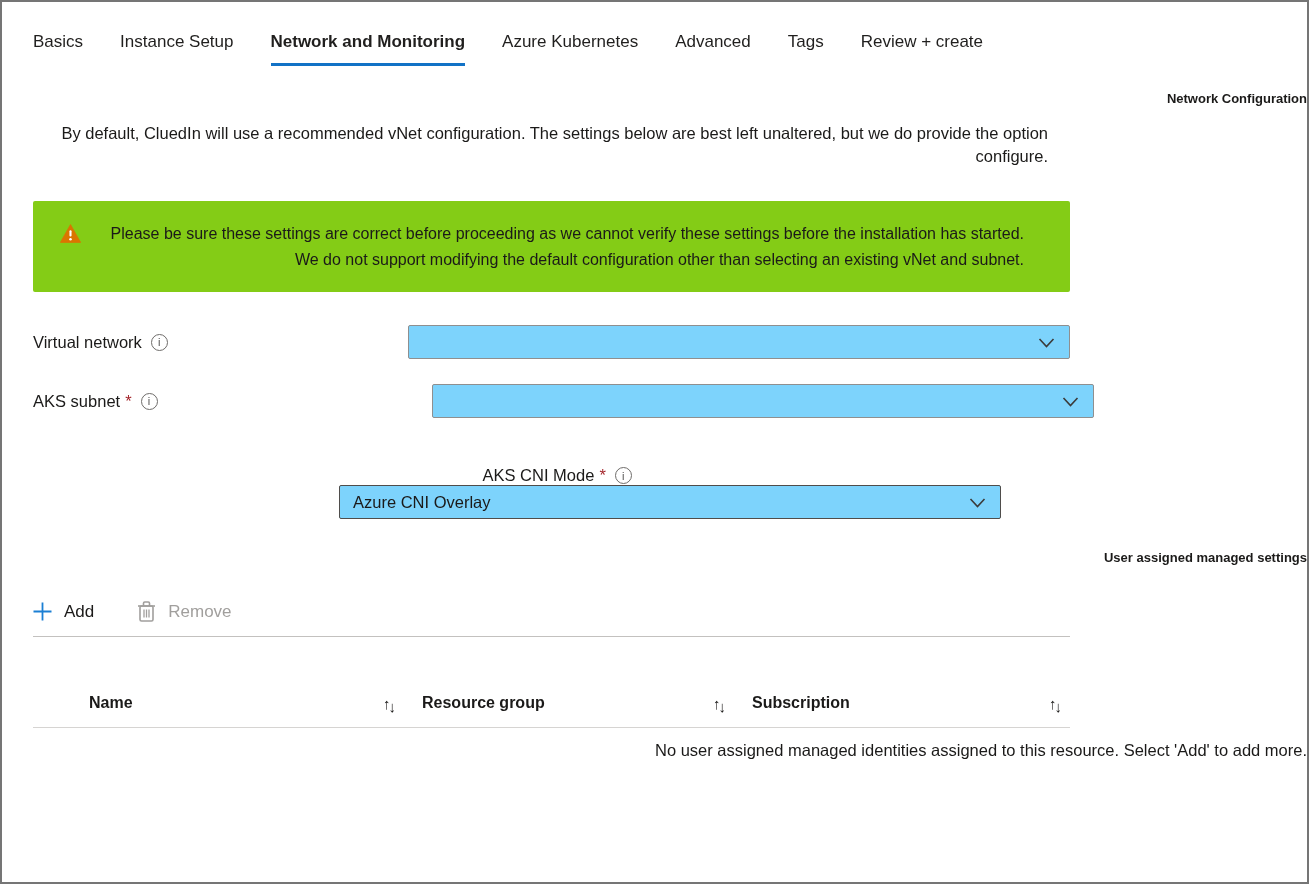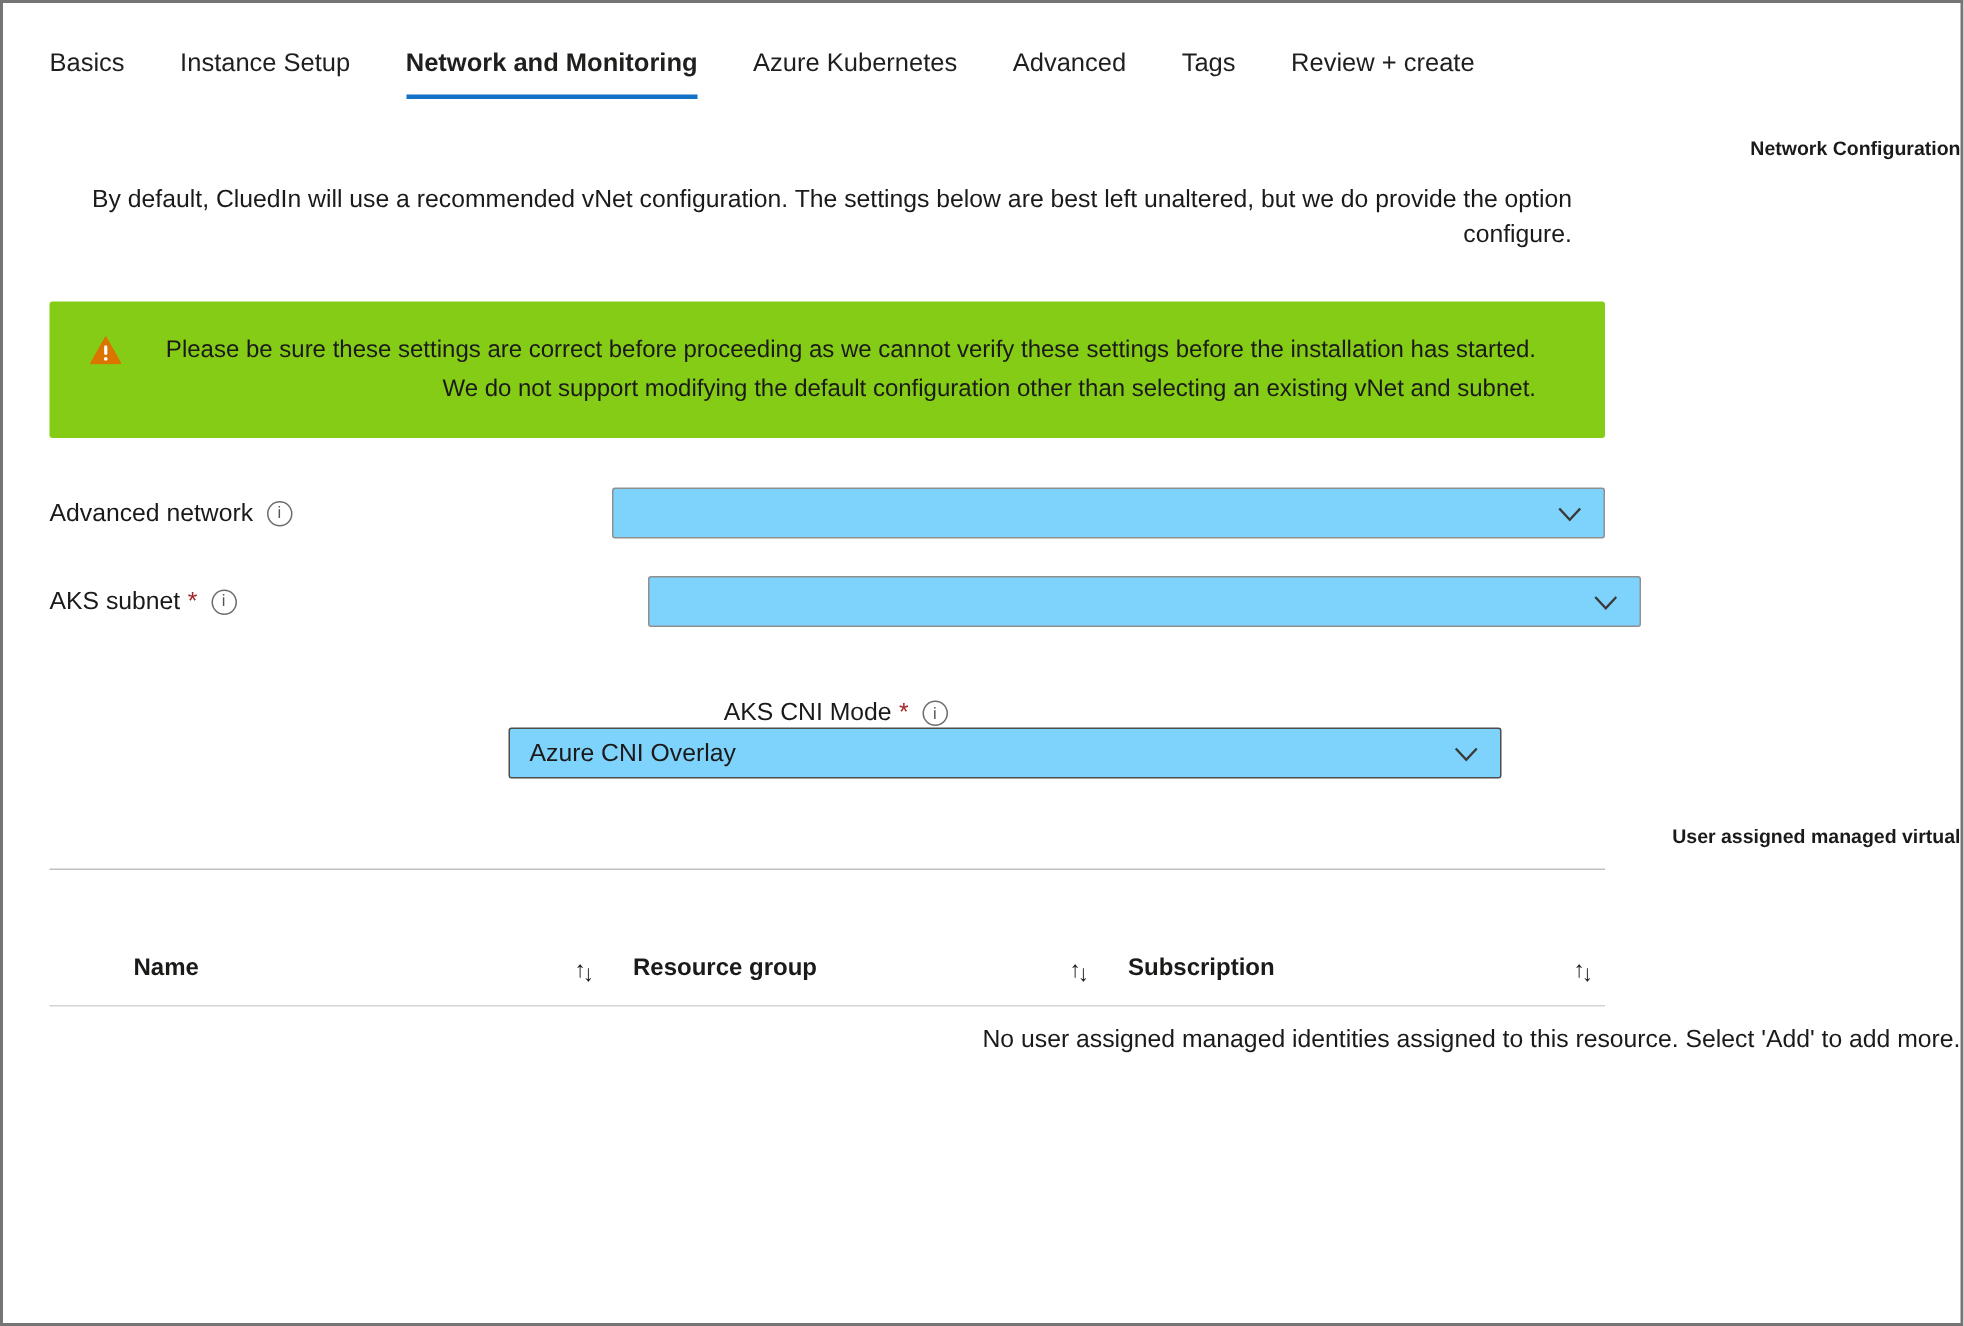--- a/index.html
+++ b/index.html
@@ -166,21 +166,21 @@
         <path d="M10.5 0.6 L20.6 18.4 H0.4 Z" fill="#db7500" stroke="#db7500" stroke-width="0.8" stroke-linejoin="round"></path>
         <rect x="9.45" y="6.2" width="2.1" height="6.4" rx="1" fill="#ffffff"></rect>
         <circle cx="10.5" cy="15.2" r="1.25" fill="#ffffff"></circle>
       </svg>
     </span>
     <div class="warning-text">Please be sure these settings are correct before proceeding as we cannot verify these settings before the installation has started. We do not support modifying the default configuration other than selecting an existing vNet and subnet.</div>
   </div>
 
   <div class="form-row r1">
     <div class="field-label">
-      <span>Advanced network</span>
+      <span>Virtual network</span>
       <span class="info-icon">i</span>
     </div>
     <div class="select-box">
       <span></span>
       <span class="chevron">
         <svg width="17" height="12" viewBox="0 0 17 12">
             <polyline points="1.5,2 8.5,9.5 15.5,2" fill="none" stroke="#3b3a39" stroke-width="1.6"></polyline>
           </svg>
       </span>
     </div>
@@ -211,22 +211,43 @@
     <div class="select-box dark">
       <span>Azure CNI Overlay</span>
       <span class="chevron">
         <svg width="17" height="12" viewBox="0 0 17 12">
             <polyline points="1.5,2 8.5,9.5 15.5,2" fill="none" stroke="#3b3a39" stroke-width="1.6"></polyline>
           </svg>
       </span>
     </div>
   </div>
 
-  <div class="section-title" style="margin-top:31px;">User assigned managed virtual</div>
-
+  <div class="section-title" style="margin-top:31px;">User assigned managed settings</div>
+
+  <div class="toolbar">
+    <div class="toolbar-btn">
+      <span>
+        <svg width="19" height="19" viewBox="0 0 19 19">
+            <path d="M9.5 0.5 V18.5 M0.5 9.5 H18.5" stroke="#1b7fd4" stroke-width="1.8"></path>
+          </svg>
+      </span>
+      <span>Add</span>
+    </div>
+    <div class="toolbar-btn disabled">
+      <span>
+        <svg width="19" height="21" viewBox="0 0 19 21">
+          <rect x="3" y="5" width="13" height="15" rx="1.5" fill="none" stroke="#a19f9d" stroke-width="1.6"></rect>
+          <path d="M1 5 H18" stroke="#a19f9d" stroke-width="1.6"></path>
+          <path d="M6.5 5 V2.2 A1.2 1.2 0 0 1 7.7 1 H11.3 A1.2 1.2 0 0 1 12.5 2.2 V5" fill="none" stroke="#a19f9d" stroke-width="1.6"></path>
+          <path d="M7 8.5 V16.5 M9.5 8.5 V16.5 M12 8.5 V16.5" stroke="#a19f9d" stroke-width="1.3"></path>
+        </svg>
+      </span>
+      <span>Remove</span>
+    </div>
+  </div>
 
   <div class="divider"></div>
 
   <div class="table-header">
     <div class="th c1">
       <span>Name</span>
       <span class="sort-icon"><span>↑</span><span class="dn">↓</span></span>
     </div>
     <div class="th c2">
       <span>Resource group</span>

